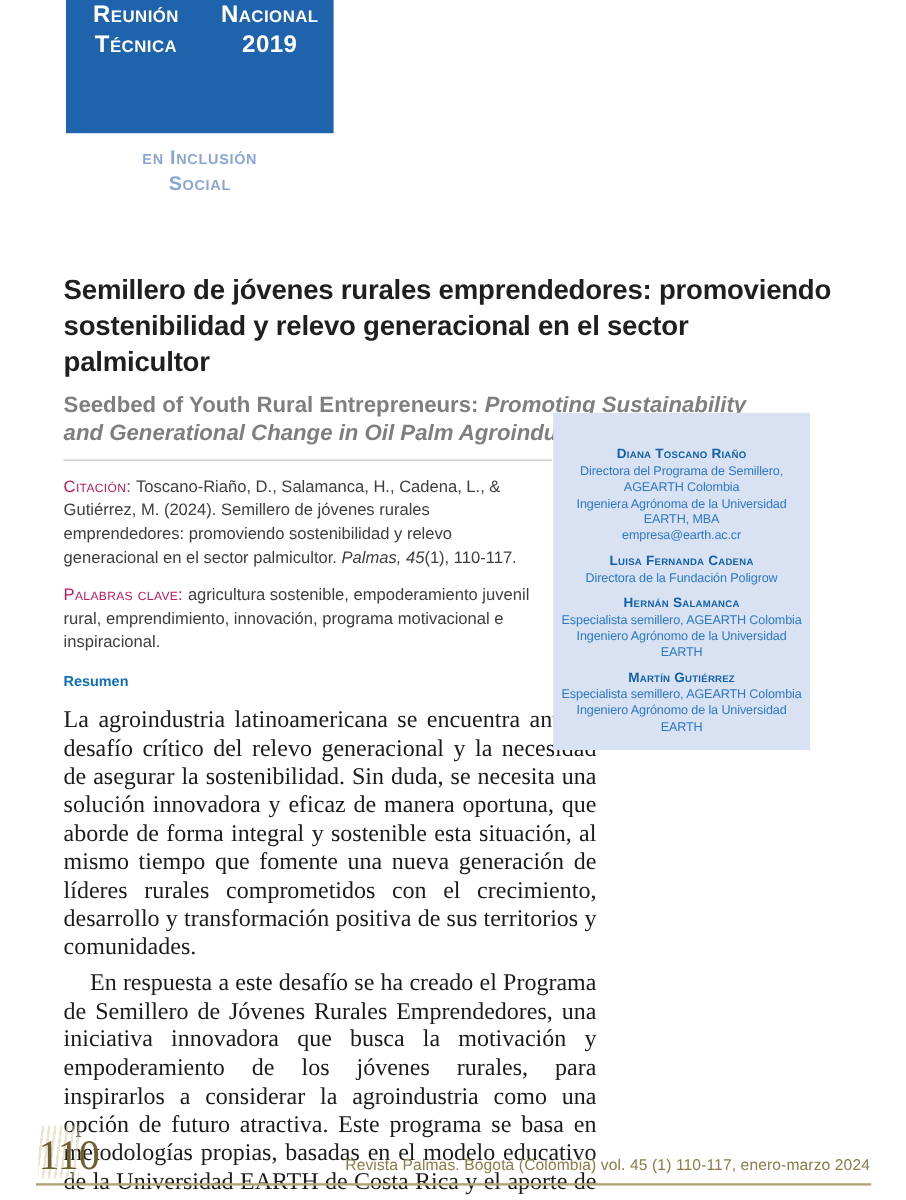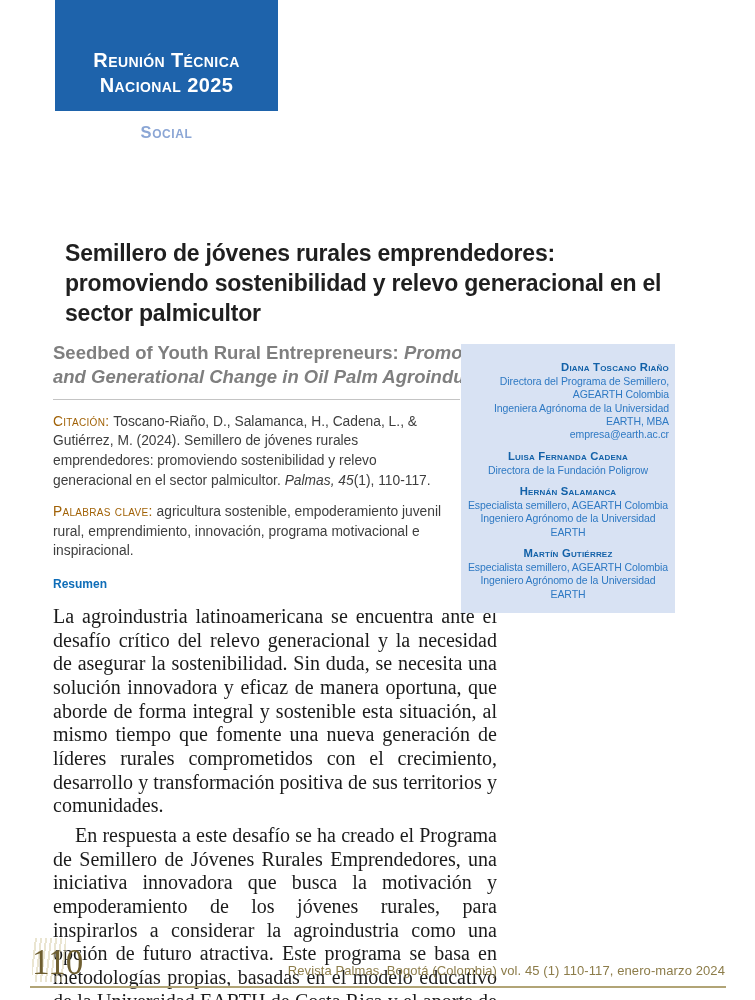--- a/index.html
+++ b/index.html
@@ -9,50 +9,50 @@
     font-family:"Liberation Sans",sans-serif;
     position:relative;
     -webkit-font-smoothing:antialiased;
   }
   .page{position:absolute;inset:0;overflow:hidden;background:#fff;}
 
   
   .badge-box{
     position:absolute;left:55px;top:0;width:223px;height:111px;
     background:#1e63ab;color:#ffffff;
-    display:flex;flex-direction:column;justify-content:flex-end;
+    display:flex;flex-direction:row;justify-content:flex-end;
     padding-bottom:13px;box-sizing:border-box;text-align:center;
   }
   .badge-line{
     font-variant:small-caps;font-weight:bold;font-size:20px;line-height:1.25;
     letter-spacing:.4px;
   }
   .mention{
     position:absolute;left:55px;top:122px;width:223px;text-align:center;
     color:#8ba6d5;font-variant:small-caps;font-weight:bold;
     font-size:16.5px;line-height:1.28;letter-spacing:.6px;
   }
 
   
   .main{position:absolute;left:53px;top:227px;width:648px;}
   .title{
-    margin:12px;font-size:23px;line-height:1.3;font-weight:bold;color:#1f1f1f;
+    margin:0;font-size:23px;line-height:1.3;font-weight:bold;color:#1f1f1f;
     letter-spacing:-.2px;
   }
   .subtitle{
     margin:8px 0 0;max-width:582px;
     font-size:18.5px;line-height:1.3;font-weight:bold;color:#7f7f7f;
   }
   .subtitle em{font-style:italic;}
   .divider{margin-top:10px;width:407px;height:1px;background:#c4c4c4;}
 
   .meta{max-width:402px;color:#3e3e3e;font-size:13.8px;line-height:1.42;}
   .meta p{margin:12px 0 0;}
   .meta .label{
-    font-variant:small-caps;color:#a16207;letter-spacing:.3px;margin-right:4px;text-align:center;
+    font-variant:small-caps;color:#be185d;letter-spacing:.3px;margin-right:4px;text-align:center;
   }
   .meta em{}
 
   .resumen{
     margin:16px 0 0;color:#0e6db8;font-size:12px;font-weight:bold;line-height:1.25;
   }
   .body-text{width:444px;margin-top:13px;}
   .body-text p{
     margin:0;font-family:"Liberation Serif",serif;color:#1b1b1b;
     font-size:20px;line-height:1.185;text-align:justify;
@@ -60,21 +60,21 @@
   }
   .body-text p + p{margin-top:6px;text-indent:22px;}
 
   
   .authors{
     position:absolute;left:461px;top:344px;width:214px;
     background:#d8e2f3;box-sizing:border-box;
     padding:12px 6px 12px;text-align:center;
   }
   .author{margin-top:7px;}
-  .author:first-child{margin-top:4px;text-align:right;}
+  .author:first-child{margin-top:16px;}
   .author-name{
     font-variant:small-caps;font-weight:bold;color:#1261a8;
     font-size:11.3px;line-height:1.3;letter-spacing:.2px;
   }
   .author-line{
     color:#2e79c3;font-size:10.5px;line-height:1.28;white-space:nowrap;
     letter-spacing:-.1px;
   }
 
   
@@ -97,23 +97,24 @@
     color:#8c7c49;font-size:13px;letter-spacing:.1px;
   }
 </style>
 </head>
 <body>
 
 <div class="page">
 
   <div class="badge-box">
     <div class="badge-line">Reunión Técnica</div>
-    <div class="badge-line">Nacional 2025</div>
+    <div class="badge-line">Nacional 2019</div>
   </div>
   <div class="mention">
+    <div>en Inclusión</div>
     <div>Social</div>
   </div>
 
   <div class="main">
     <h1 class="title">Semillero de jóvenes rurales emprendedores: promoviendo sostenibilidad y relevo generacional en el sector palmicultor</h1>
     <h2 class="subtitle"><span>Seedbed of Youth Rural Entrepreneurs: </span><em>Promoting Sustainability and Generational Change in Oil Palm Agroindustry Sector</em></h2>
     <div class="divider"></div>
 
     <div class="meta">
       <p><span class="label">Citación:</span><span>Toscano-Riaño, D., Salamanca, H., Cadena, L., &amp; Gutiérrez, M. (2024). Semillero de jóvenes rurales emprendedores: promoviendo sostenibilidad y relevo generacional en el sector palmicultor. </span><em>Palmas, 45</em><span>(1), 110-117.</span></p>

